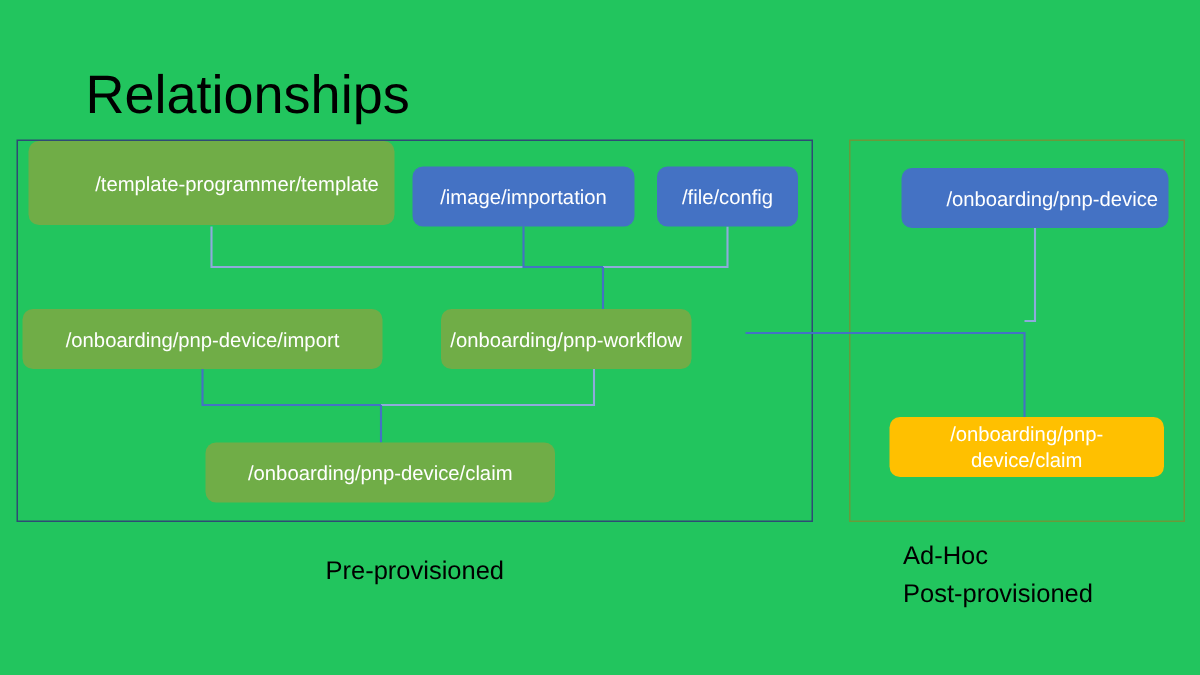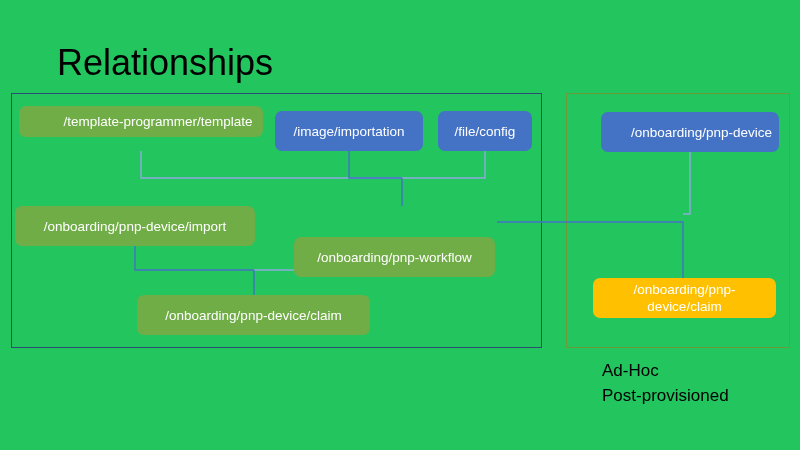--- a/index.html
+++ b/index.html
@@ -99,25 +99,25 @@
     font-size: 13.5px;
     line-height: 17px;
     font-family: "Liberation Sans", sans-serif;
     padding: 2px 6px;
     overflow: hidden;
   }
   .node.green  { background: #70ad47; }
   .node.blue   { background: #4472c4; }
   .node.orange { background: #ffc000; }
 
-  #node-template { left: 19px;  top: 106px; width: 244px; height: 31px; padding-left: 40px; }
+  #node-template { left: 19px;  top: 94px; width: 244px; height: 56px; padding-left: 40px; }
   #node-image    { left: 275px; top: 111px; width: 148px; height: 40px; }
   #node-fileconf { left: 438px; top: 111px; width: 94px;  height: 40px; }
   #node-import   { left: 15px;  top: 206px; width: 240px; height: 40px; }
-  #node-workflow { left: 294px; top: 206px; width: 201px; height: 40px; margin-top: 31px; }
+  #node-workflow { left: 294px; top: 206px; width: 167px; height: 40px; }
   #node-claim    { left: 137px; top: 295px; width: 233px; height: 40px; }
   #node-pnpdev   { left: 601px; top: 112px; width: 178px; height: 40px; padding-left: 29px; }
   #node-adhoc-claim { left: 593px; top: 278px; width: 183px; height: 40px; }
 </style>
 </head>
 <body>
 
 <div id="slide">
 
   <div id="slide-title">Relationships</div>
@@ -155,17 +155,18 @@
   <div class="node green" id="node-import">/onboarding/pnp-device/import</div>
 
   <div class="node green" id="node-workflow">/onboarding/pnp-workflow</div>
 
   <div class="node green" id="node-claim">/onboarding/pnp-device/claim</div>
 
   <div class="node blue" id="node-pnpdev">/onboarding/pnp-device</div>
 
   <div class="node orange" id="node-adhoc-claim">/onboarding/pnp-device/claim</div>
 
+  <div class="group-caption" id="caption-pre">Pre-provisioned</div>
 
   <div class="group-caption" id="caption-adhoc">Ad-Hoc
 Post-provisioned</div>
 
 </div>
 
 </body></html>

